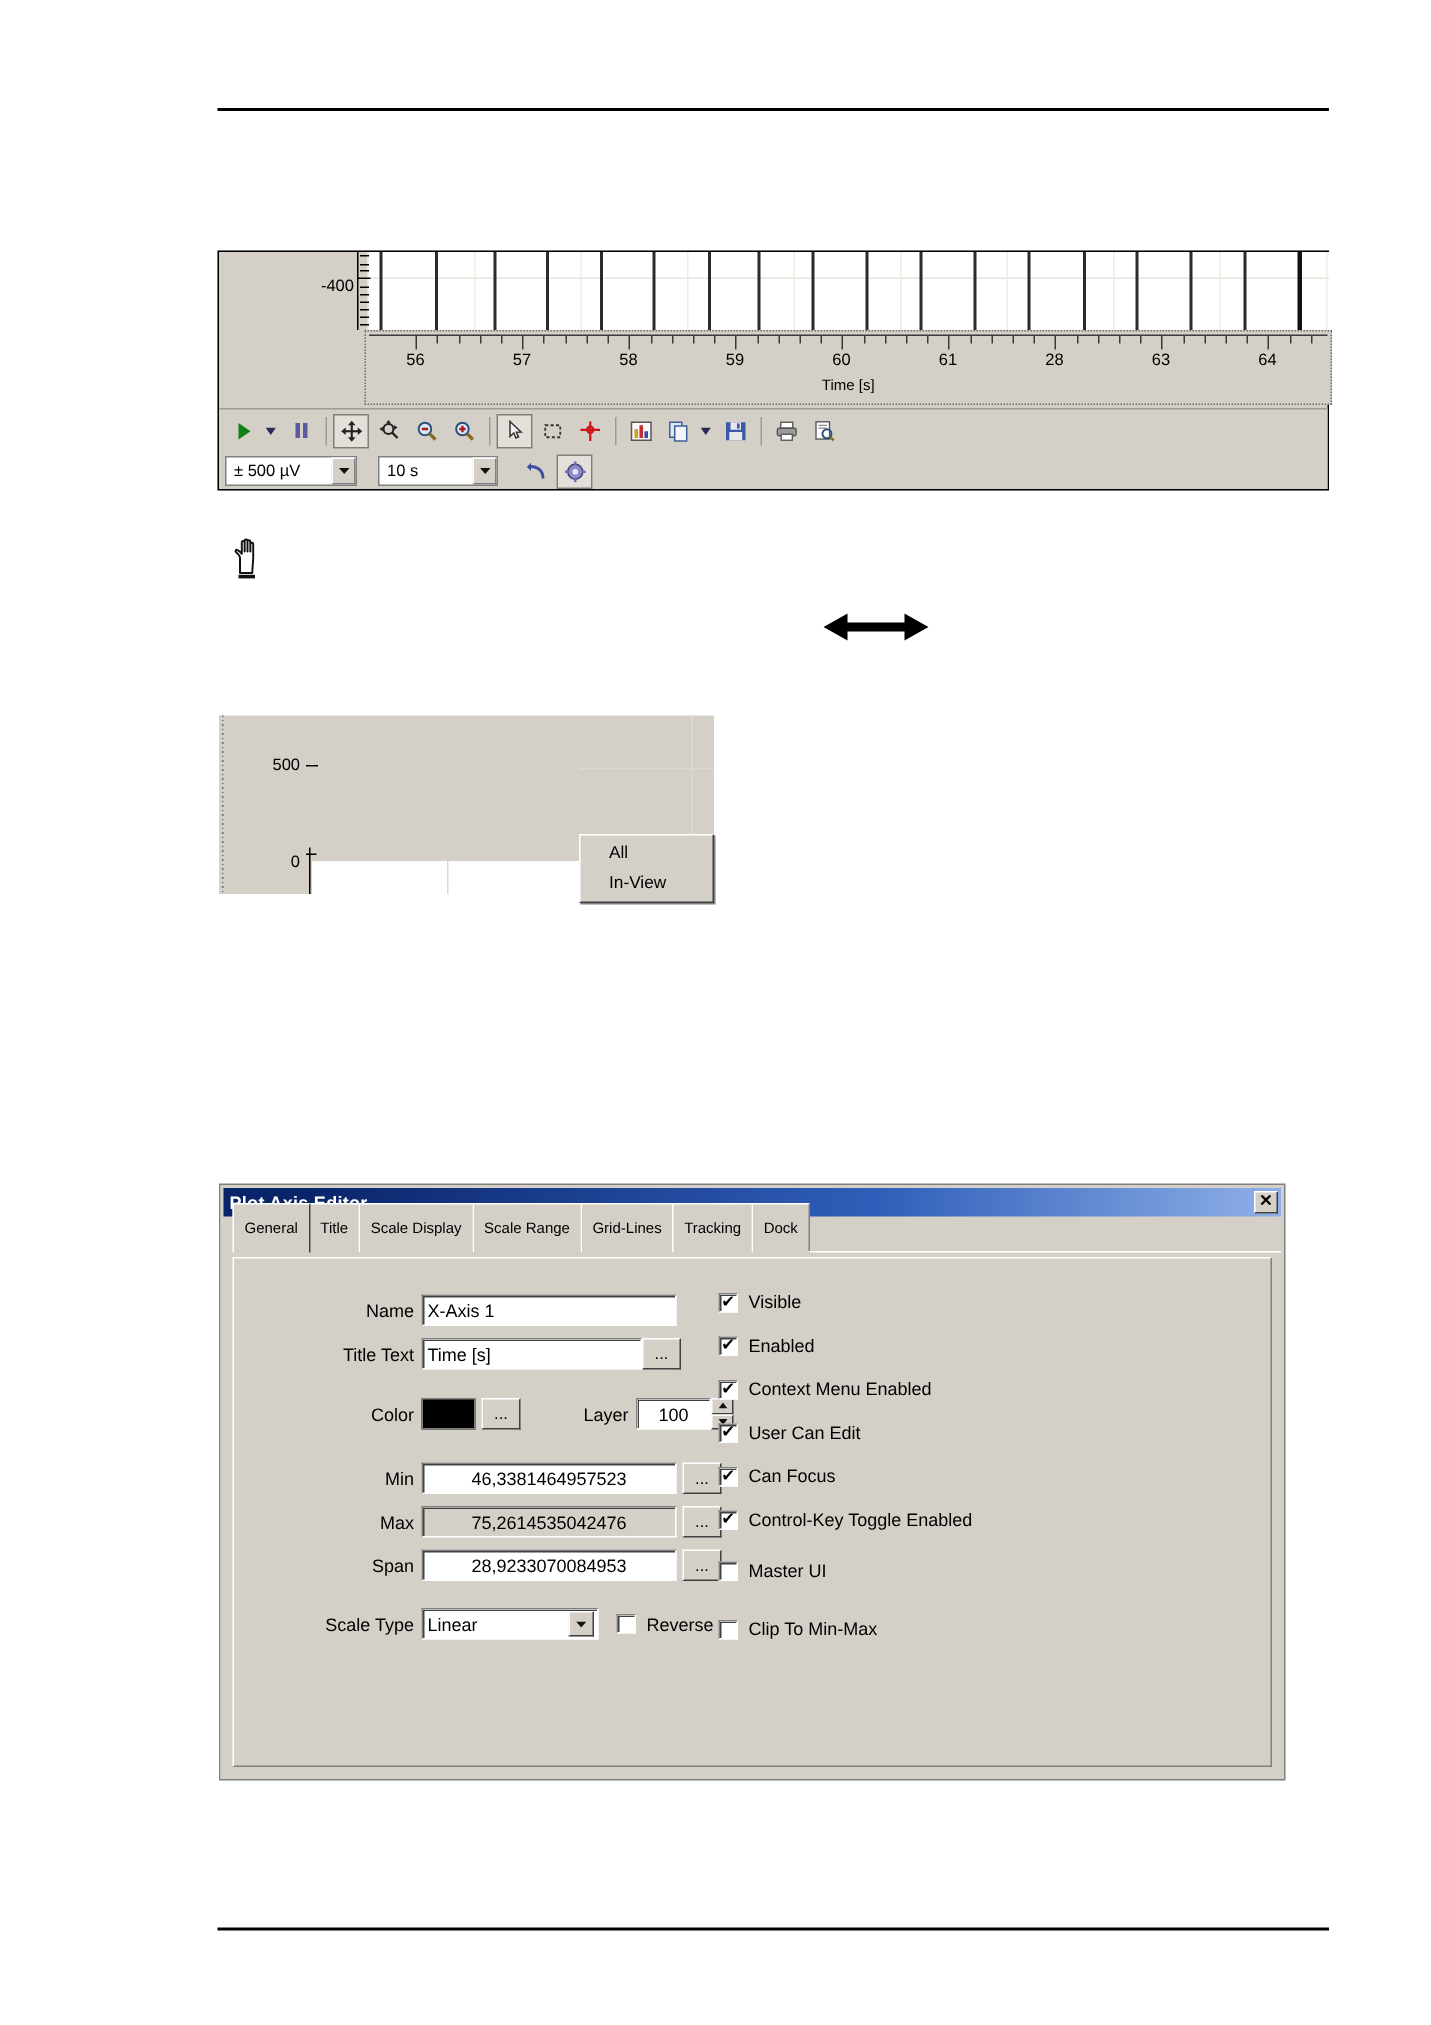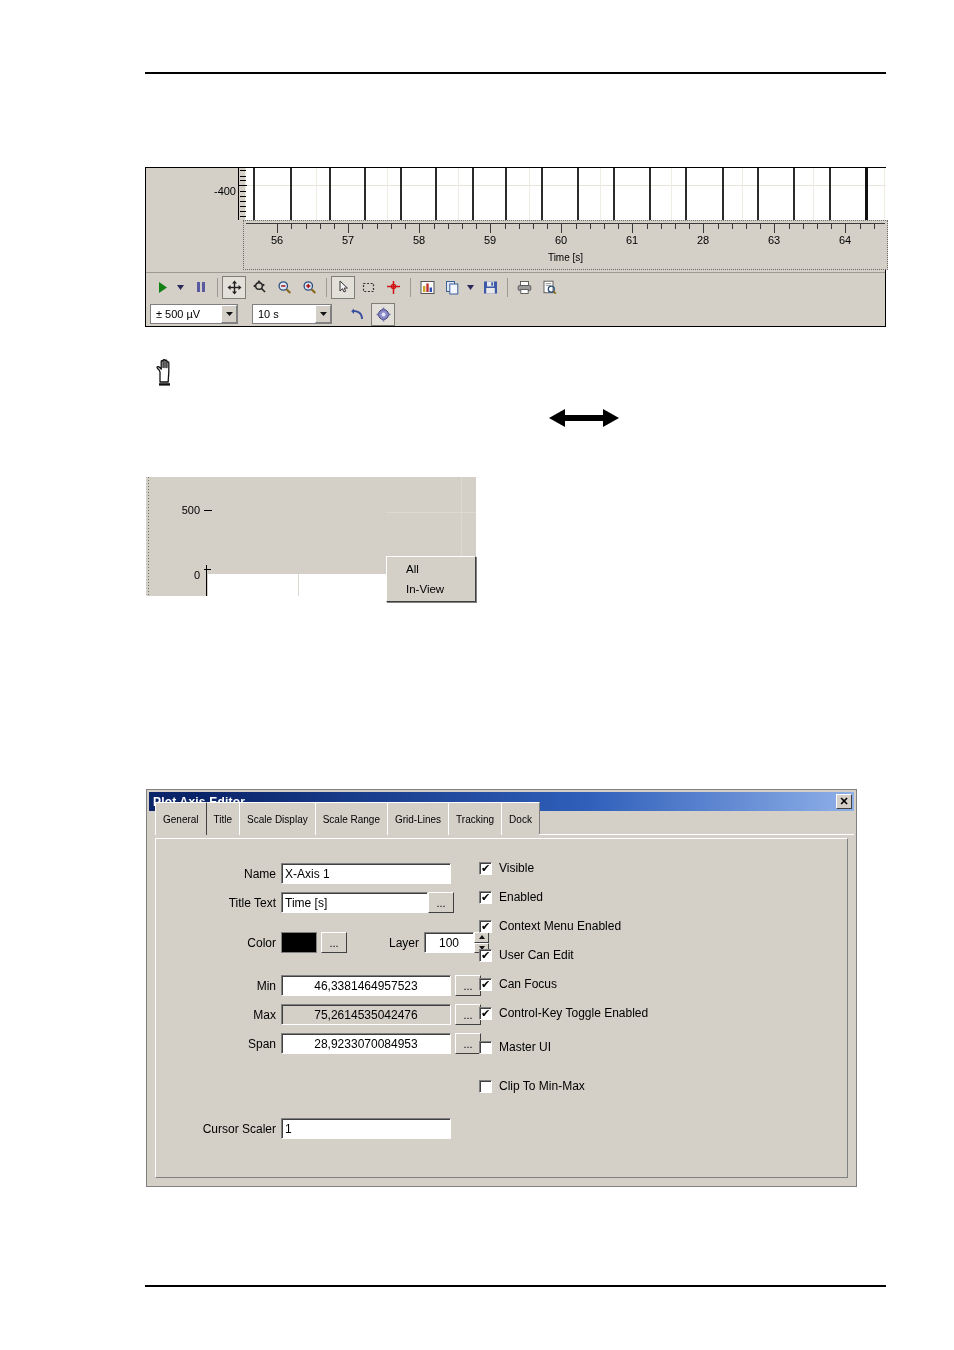--- a/index.html
+++ b/index.html
@@ -584,25 +584,34 @@
       <span class="tfield num ro" style="width:170px">75,2614535042476</span>
       <span class="dotbtn">...</span>
     </div>
 
     <div class="frow" style="left:58px;top:188px;">
       <span class="flabel" style="width:62px">Span</span>
       <span class="tfield num" style="width:170px">28,9233070084953</span>
       <span class="dotbtn">...</span>
     </div>
 
-
-    <div class="frow" style="left:22px;top:273px;">
-      <span class="flabel" style="width:98px">Cursor Scaler</span>
-      <span class="tfield" style="width:170px">1</span>
-    </div>
+    <div class="frow" style="left:30px;top:227px;">
+      <span class="flabel" style="width:90px">Scale Type</span>
+      <span class="selbox" style="width:118px">
+        <span class="stext">Linear</span>
+        <span class="sbtn">
+          <svg width="7" height="4" viewBox="0 0 7 4">
+              <polygon points="0,0 7,0 3.5,4" fill="#111"></polygon>
+            </svg>
+        </span>
+      </span>
+      <span class="cbox" style="margin-left:12px"></span>
+      <span class="cblabel">Reverse</span>
+    </div>
+
 
     <div class="cbrow" style="left:323px;top:20px;">
       <span class="cbox">✔</span>
       <span class="cblabel">Visible</span>
     </div>
     <div class="cbrow" style="left:323px;top:49px;">
       <span class="cbox">✔</span>
       <span class="cblabel">Enabled</span>
     </div>
     <div class="cbrow" style="left:323px;top:78px;">

